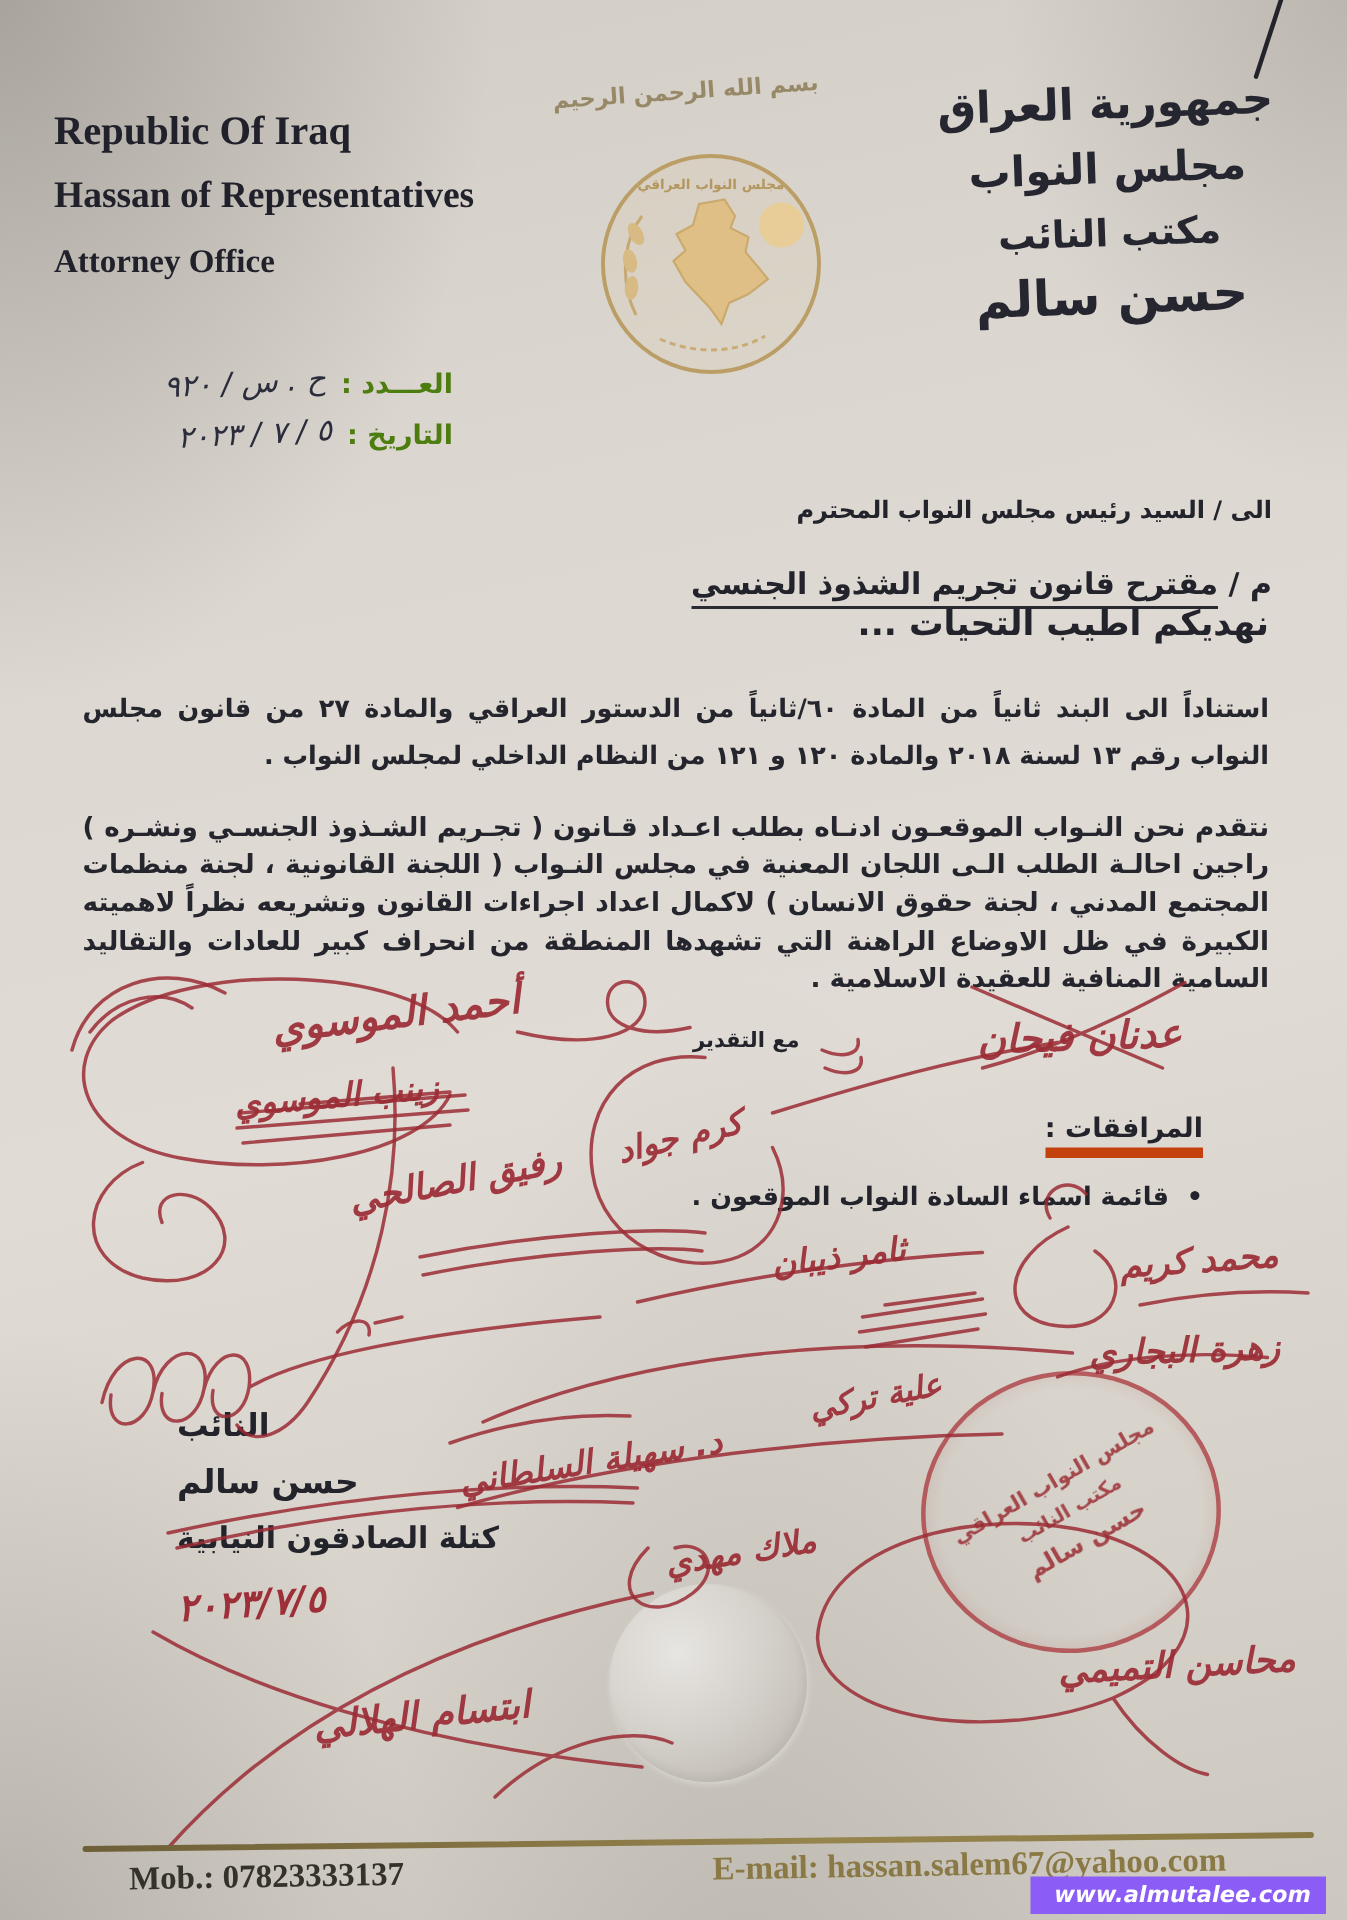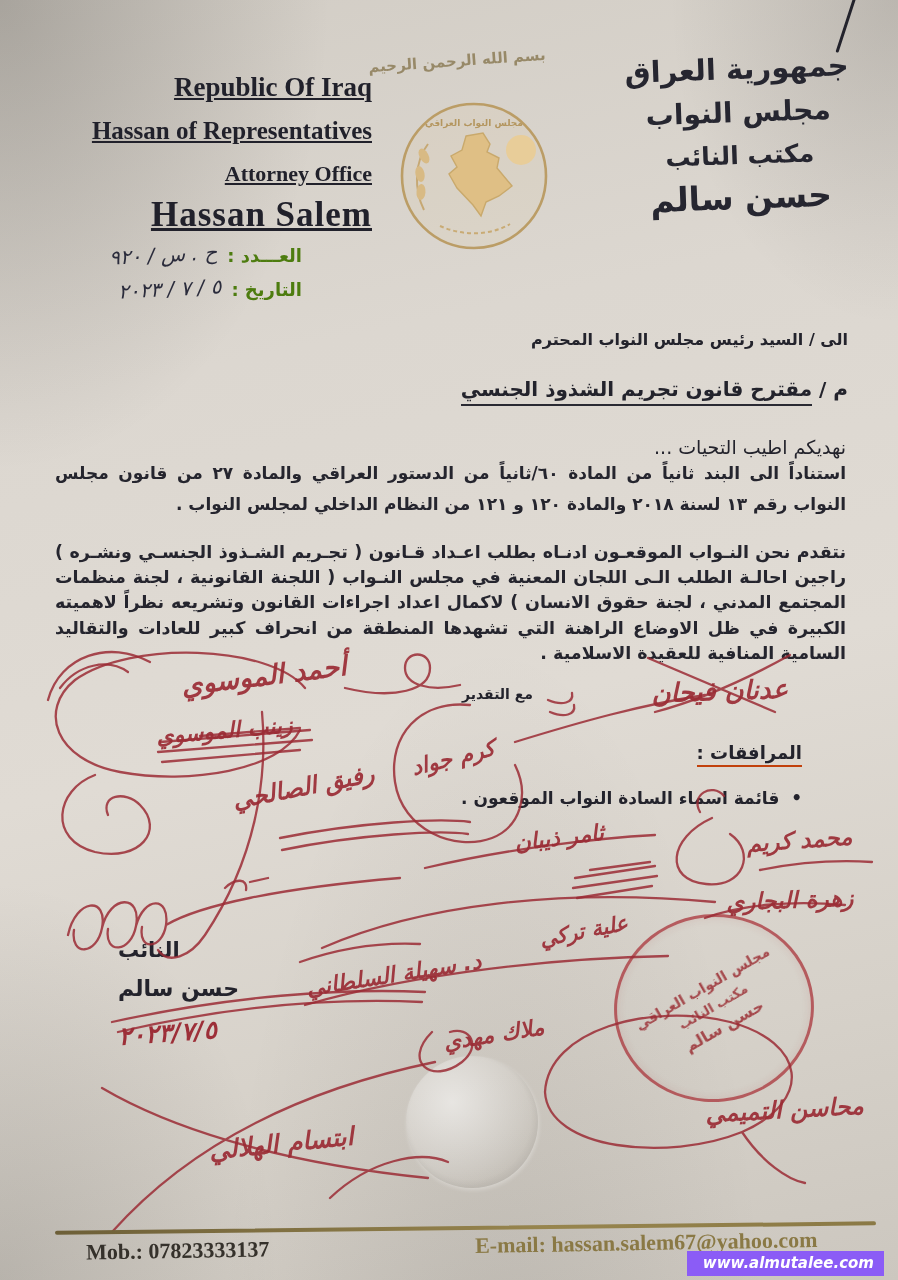--- a/index.html
+++ b/index.html
@@ -11,21 +11,21 @@
       radial-gradient(ellipse at 100% 0%, rgba(20,18,15,0.14), transparent 18%),
       radial-gradient(ellipse at 0% 100%, rgba(20,18,15,0.14), transparent 22%),
       radial-gradient(ellipse at 55% 115%, rgba(20,18,15,0.10), transparent 40%),
       linear-gradient(168deg,#d2cdc5 0%,#dcd7d0 28%,#e0dbd4 55%,#d6d1c9 80%,#ccc7bf 100%);
     color:#23232c;
   }
   .abs{position:absolute;}
   .rtl{direction:rtl;}
   .serif{font-family:"Liberation Serif","DejaVu Serif",serif;}
   
-  .en-head{left:36px;top:72px;width:336px;text-align:right;color:#21212b;text-decoration:underline;}
+  .en-head{left:36px;top:72px;width:336px;text-align:left;color:#21212b;}
   .en-head .l1{font-size:27px;font-weight:bold;}
   .en-head .l2{font-size:25px;font-weight:bold;margin-top:14px;}
   .en-head .l3{font-size:22px;font-weight:bold;margin-top:16px;}
   .en-head .nm{font-size:35px;font-weight:bold;margin-top:8px;letter-spacing:1px;}
   
   .ar-head{left:598px;top:52px;width:282px;text-align:center;color:#262630;transform:rotate(-2deg);}
   .ar-head div{font-weight:bold;}
   .ar-head .a1{font-size:29px;}
   .ar-head .a2{font-size:28px;margin-top:10px;}
   .ar-head .a3{font-size:25px;margin-top:12px;}
@@ -34,26 +34,26 @@
     color:#8d7d58;transform:rotate(-4deg);font-weight:bold;opacity:.85;}
   
   .ref{left:42px;top:243px;width:260px;display:flex;flex-direction:column;gap:10px;}
   .ref .row{display:flex;align-items:baseline;gap:10px;}
   .ref .lbl{font-size:18px;font-weight:bold;color:#4d7c0f;}
   .ref .val{font-size:20px;font-style:italic;color:#2b2c3c;transform:rotate(-3deg);letter-spacing:2px;}
   
   .addressee{right:50px;top:330px;font-size:16px;font-weight:bold;}
   .subject{right:50px;top:377px;font-size:20px;font-weight:bold;}
   .subject .u{border-bottom:2px solid #2a2a33;padding-bottom:3px;}
-  .greeting{right:52px;top:436px;font-size:19px;font-weight:normal;}
+  .greeting{right:52px;top:403px;font-size:23px;font-weight:bold;}
   .para{right:52px;left:55px;font-weight:bold;text-align:justify;color:#25252e;}
   .para1{top:458px;font-size:17px;line-height:1.82;}
   .para2{top:540px;font-size:17.5px;line-height:1.44;}
   .closing{left:462px;top:686px;font-size:14px;font-weight:bold;}
-  .attach-title{right:96px;top:742px;font-size:18px;font-weight:bold;border-bottom:2px solid #c2410c;padding-bottom:2px;}
+  .attach-title{right:96px;top:742px;font-size:18px;font-weight:bold;border-bottom:7px solid #c2410c;padding-bottom:2px;}
   .attach-item{right:96px;top:788px;font-size:17px;font-weight:bold;}
   
   .rep{left:118px;top:938px;width:256px;text-align:left;font-weight:bold;color:#23232c;}
   .rep .r1{font-size:21px;}
   .rep .r2{font-size:22px;margin-top:14px;}
   .rep .r3{font-size:20px;margin-top:12px;}
   .rep .rdate{font-size:25px;margin-top:12px;color:#9d2f38;font-style:italic;
     transform:rotate(-4deg);letter-spacing:3px;font-weight:600;}
   
   .stamp{left:614px;top:914px;width:194px;height:182px;border:3.5px solid rgba(168,46,52,0.72);
@@ -94,21 +94,20 @@
 <body>
 
 <div class="abs pen-mark"></div>
 
 <div class="abs basmala rtl">بسم الله الرحمن الرحيم</div>
 
 <div class="abs en-head serif">
   <div class="l1">Republic Of Iraq</div>
   <div class="l2">Hassan of Representatives</div>
   <div class="l3">Attorney Office</div>
-  <div class="nm">Hassan Salem</div>
 </div>
 
 <div class="abs emblem">
   <svg width="160" height="160" viewBox="0 0 160 160">
     <circle cx="80" cy="82" r="72" fill="rgba(224,197,142,0.10)" stroke="#bb9d66" stroke-width="2.6"></circle>
     <text x="80" y="32" font-size="9" fill="#b4965f" text-anchor="middle" font-weight="bold">مجلس النواب العراقي</text>
     <circle cx="127" cy="56" r="15" fill="#e8cd99"></circle>
     <path d="M72,42 L89,39 L96,50 L93,58 L105,64 L103,74 L118,92 L105,102 L92,108 L87,122 L79,111 L63,94 L55,80 L63,73 L57,62 L68,56 Z" fill="#dfbf85" stroke="#c9a96c" stroke-width="1.4"></path>
     <path d="M30,116 C20,96 20,68 34,50" fill="none" stroke="#c6a873" stroke-width="2"></path>
     <ellipse cx="30" cy="62" rx="4.5" ry="8" fill="#d8ba84" transform="rotate(-28 30 62)"></ellipse>
@@ -153,20 +152,21 @@
 <div class="abs closing rtl">مع التقدير</div>
 
 <div class="abs attach-title rtl">المرافقات :</div>
 <div class="abs attach-item rtl">
   <span>•</span>&nbsp;&nbsp;<span>قائمة اسماء السادة النواب الموقعون .</span>
 </div>
 
 <div class="abs rep rtl">
   <div class="r1">النائب</div>
   <div class="r2">حسن سالم</div>
+  <div class="r3">كتلة الصادقون النيابية</div>
   <div class="rdate">٢٠٢٣/٧/٥</div>
 </div>
 
 <div class="abs stamp">
   <div class="stamp-text rtl">
     <div class="s1">مجلس النواب العراقي</div>
     <div class="s2">مكتب النائب</div>
     <div class="s3">حسن سالم</div>
   </div>
 </div>

